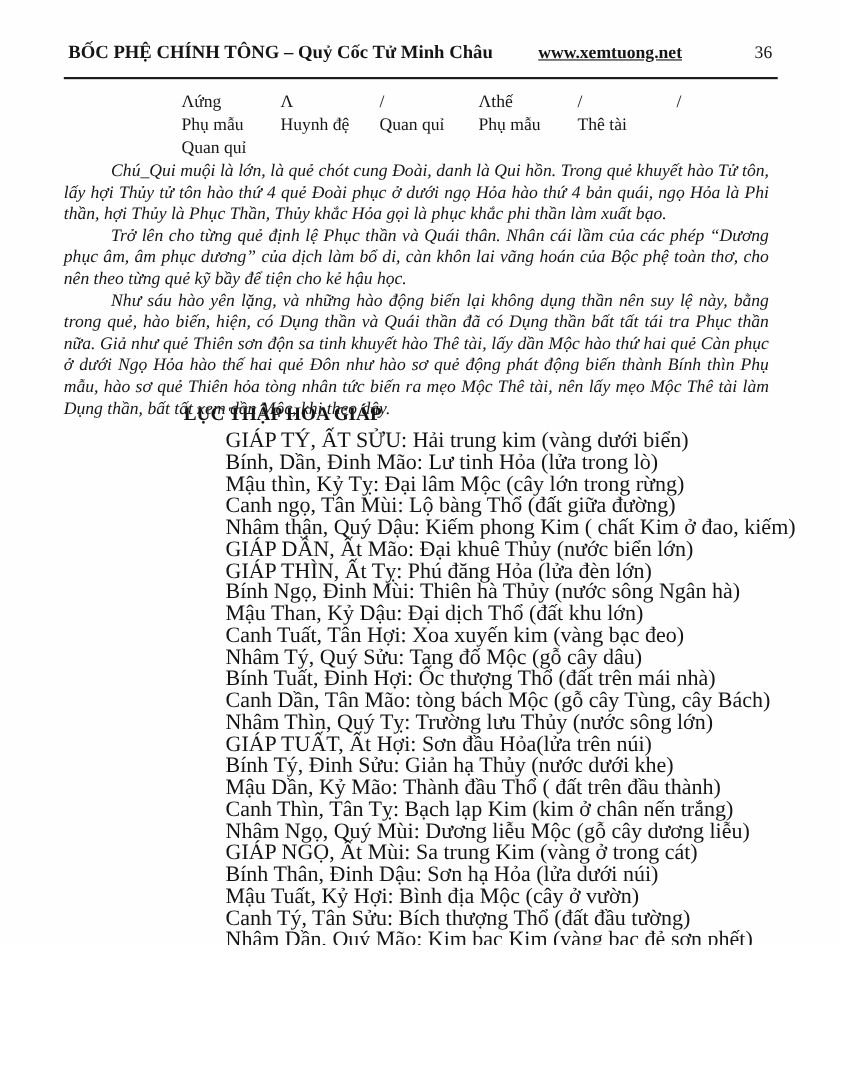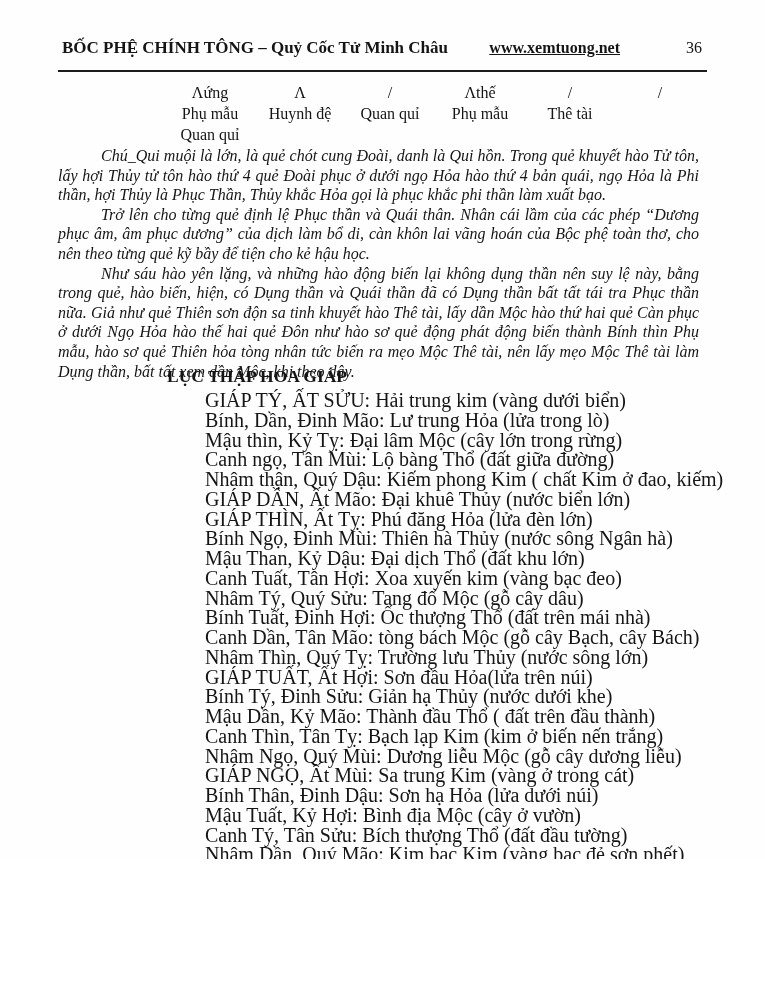--- a/index.html
+++ b/index.html
@@ -20,21 +20,21 @@
   .page-number { font-size:16px; margin-left:66px; }
   .header-rule {
     position:absolute; left:58px; top:70px; width:649px; height:0;
     border-top:2px solid #1c1c1c;
   }
   .hexagram { position:absolute; left:165px; top:84px; font-size:16px; }
   .hex-row {
     display:grid; grid-template-columns:repeat(6, 90px);
     height:21px; align-items:baseline;
   }
-  .hex-cell { white-space:nowrap;text-align:center; }
+  .hex-cell { white-space:nowrap; }
   .body-text {
     position:absolute; left:58px; top:146px; width:641px;
     font-style:italic; font-size:16px; line-height:19.6px;
     text-align:justify;
   }
   .para { margin:0; text-indent:43px; }
   .section-heading {
     position:absolute; left:167px; top:366px; margin:0;
     font-size:17.5px; font-weight:bold; font-style:normal; white-space:nowrap;font-family:Liberation Serif, serif;
   }
@@ -82,37 +82,37 @@
   <div class="body-text">
     <p class="para">Chú_Qui muội là lớn, là quẻ chót cung Đoài, danh là Qui hồn. Trong quẻ khuyết hào Tử tôn, lấy hợi Thủy tử tôn hào thứ 4 quẻ Đoài phục ở dưới ngọ Hỏa hào thứ 4 bản quái, ngọ Hỏa là Phi thần, hợi Thủy là Phục Thần, Thủy khắc Hỏa gọi là phục khắc phi thần làm xuất bạo.</p>
     <p class="para">Trở lên cho từng quẻ định lệ Phục thần và Quái thân. Nhân cái lầm của các phép “Dương phục âm, âm phục dương” của dịch làm bổ di, càn khôn lai vãng hoán của Bộc phệ toàn thơ, cho nên theo từng quẻ kỹ bầy để tiện cho kẻ hậu học.</p>
     <p class="para">Như sáu hào yên lặng, và những hào động biến lại không dụng thần nên suy lệ này, bằng trong quẻ, hào biến, hiện, có Dụng thần và Quái thần đã có Dụng thần bất tất tái tra Phục thần nữa. Giả như quẻ Thiên sơn độn sa tinh khuyết hào Thê tài, lấy dần Mộc hào thứ hai quẻ Càn phục ở dưới Ngọ Hỏa hào thế hai quẻ Đôn như hào sơ quẻ động phát động biến thành Bính thìn Phụ mẫu, hào sơ quẻ Thiên hỏa tòng nhân tức biến ra mẹo Mộc Thê tài, nên lấy mẹo Mộc Thê tài làm Dụng thần, bất tất xem dần Mộc, khi theo dây.</p>
   </div>
 
   <h2 class="section-heading">LỤC THẬP HOA GIÁP</h2>
 
   <div class="luc-thap-list">
     <div class="list-line">GIÁP TÝ, ẤT SỬU: Hải trung kim (vàng dưới biển)</div>
-    <div class="list-line">Bính, Dần, Đinh Mão: Lư trung Hỏa (lửa trong lò)</div>
+    <div class="list-line">Bính, Dần, Đinh Mão: Lư tinh Hỏa (lửa trong lò)</div>
     <div class="list-line">Mậu thìn, Kỷ Tỵ: Đại lâm Mộc (cây lớn trong rừng)</div>
     <div class="list-line">Canh ngọ, Tân Mùi: Lộ bàng Thổ (đất giữa đường)</div>
     <div class="list-line">Nhâm thận, Quý Dậu: Kiếm phong Kim ( chất Kim ở đao, kiếm)</div>
     <div class="list-line">GIÁP DẦN, Ất Mão: Đại khuê Thủy (nước biển lớn)</div>
     <div class="list-line">GIÁP THÌN, Ất Tỵ: Phú đăng Hỏa (lửa đèn lớn)</div>
     <div class="list-line">Bính Ngọ, Đinh Mùi: Thiên hà Thủy (nước sông Ngân hà)</div>
     <div class="list-line">Mậu Than, Kỷ Dậu: Đại dịch Thổ (đất khu lớn)</div>
     <div class="list-line">Canh Tuất, Tân Hợi: Xoa xuyến kim (vàng bạc đeo)</div>
     <div class="list-line">Nhâm Tý, Quý Sửu: Tang đố Mộc (gỗ cây dâu)</div>
     <div class="list-line">Bính Tuất, Đinh Hợi: Ốc thượng Thổ (đất trên mái nhà)</div>
-    <div class="list-line">Canh Dần, Tân Mão: tòng bách Mộc (gỗ cây Bạch, cây Bách)</div>
+    <div class="list-line">Canh Dần, Tân Mão: tòng bách Mộc (gỗ cây Tùng, cây Bách)</div>
     <div class="list-line">Nhâm Thìn, Quý Tỵ: Trường lưu Thủy (nước sông lớn)</div>
     <div class="list-line">GIÁP TUẤT, Ất Hợi: Sơn đầu Hỏa(lửa trên núi)</div>
     <div class="list-line">Bính Tý, Đinh Sửu: Giản hạ Thủy (nước dưới khe)</div>
     <div class="list-line">Mậu Dần, Kỷ Mão: Thành đầu Thổ ( đất trên đầu thành)</div>
-    <div class="list-line">Canh Thìn, Tân Tỵ: Bạch lạp Kim (kim ở biến nến trắng)</div>
+    <div class="list-line">Canh Thìn, Tân Tỵ: Bạch lạp Kim (kim ở chân nến trắng)</div>
     <div class="list-line">Nhâm Ngọ, Quý Mùi: Dương liễu Mộc (gỗ cây dương liễu)</div>
     <div class="list-line">GIÁP NGỌ, Ất Mùi: Sa trung Kim (vàng ở trong cát)</div>
     <div class="list-line">Bính Thân, Đinh Dậu: Sơn hạ Hỏa (lửa dưới núi)</div>
     <div class="list-line">Mậu Tuất, Kỷ Hợi: Bình địa Mộc (cây ở vườn)</div>
     <div class="list-line">Canh Tý, Tân Sửu: Bích thượng Thổ (đất đầu tường)</div>
     <div class="list-line">Nhâm Dần, Quý Mão: Kim bạc Kim (vàng bạc đẻ sơn phết)</div>
   </div>
 
 </div>
 

